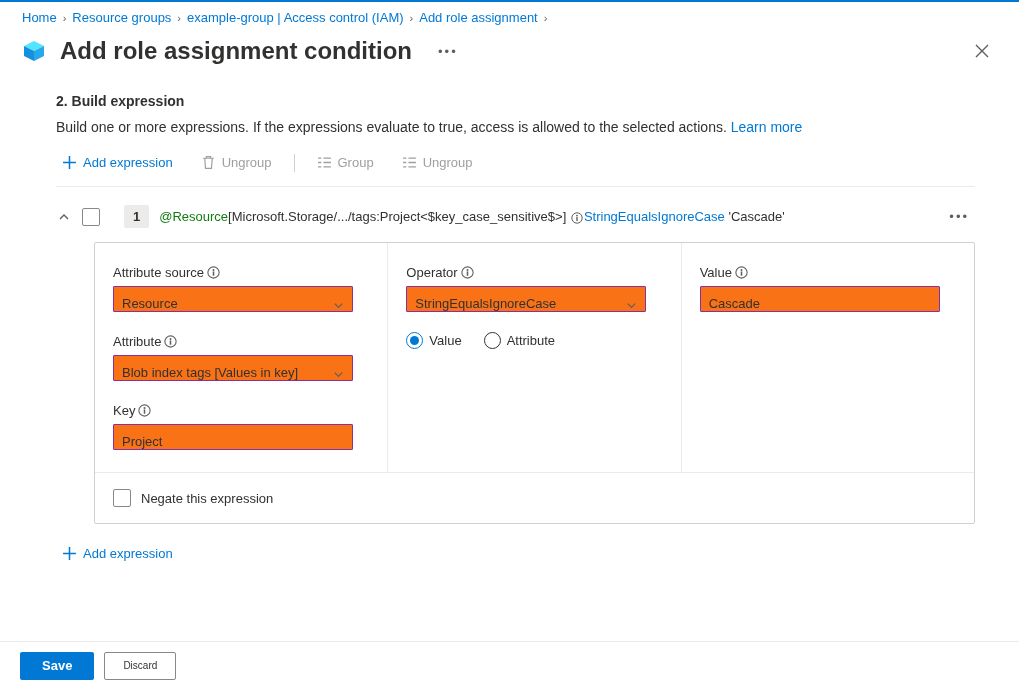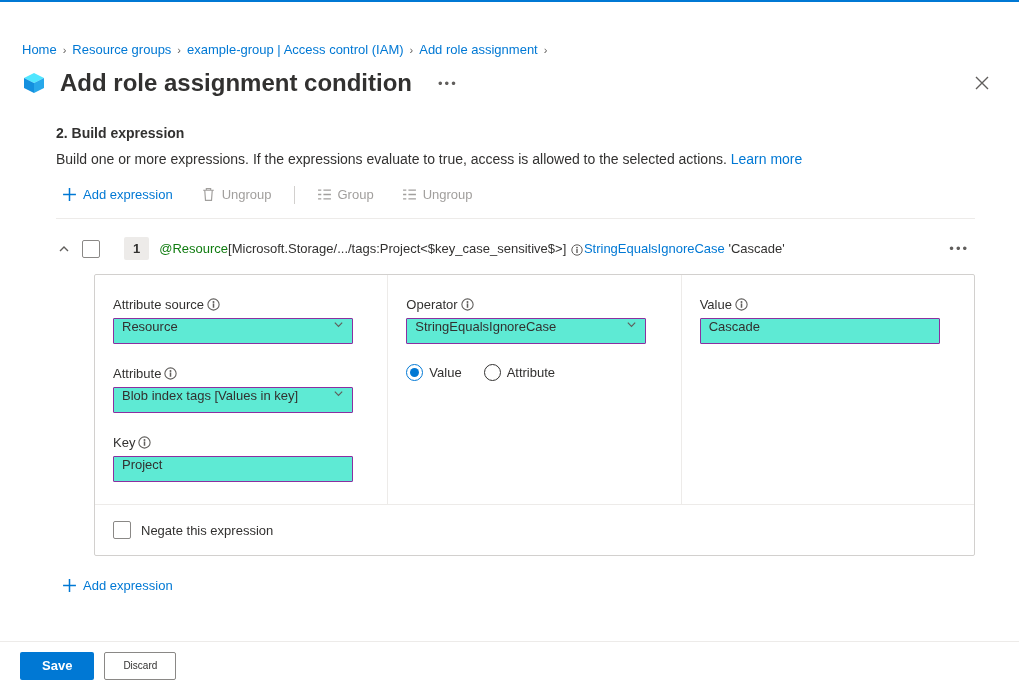--- a/index.html
+++ b/index.html
@@ -20,21 +20,20 @@
     flex-direction: column;
   }
   
   .breadcrumbs {
     display: flex;
     align-items: center;
     gap: 4px;
     padding: 8px 16px 6px 22px;
     font-size: 13px;
     flex-wrap: wrap;
-    margin-top: 32px;
   }
   .breadcrumbs a {
     color: #0078d4;
     text-decoration: none;
     cursor: pointer;
   }
   .bc-sep {
     color: #605e5c;
     font-size: 11px;
     padding: 0 2px;
@@ -189,26 +188,26 @@
     display: flex;
     align-items: center;
     gap: 2px;
   }
   .field-label .info-dot svg { width:13px; height:13px; }
   .azselect, .aztext {
     width: 100%;
     max-width: 240px;
     height: 26px;
     border: 1px solid #8b2fa0;
-    background: #5eead4;
+    background: #f97316;
     color: #323130;
     font-size: 13px;
     padding: 0 8px;
     display: flex;
-    align-items: flex-start;
+    align-items: flex-end;
     justify-content: space-between;
     cursor: pointer;
     border-radius: 1px;
   }
   .azselect .chev svg { width:11px; height:11px; display:block; color:#605e5c; }
   .aztext { cursor: text; }
   .field-block + .field-block { margin-top: 22px; }
   
   .radio-row {
     display: flex;

